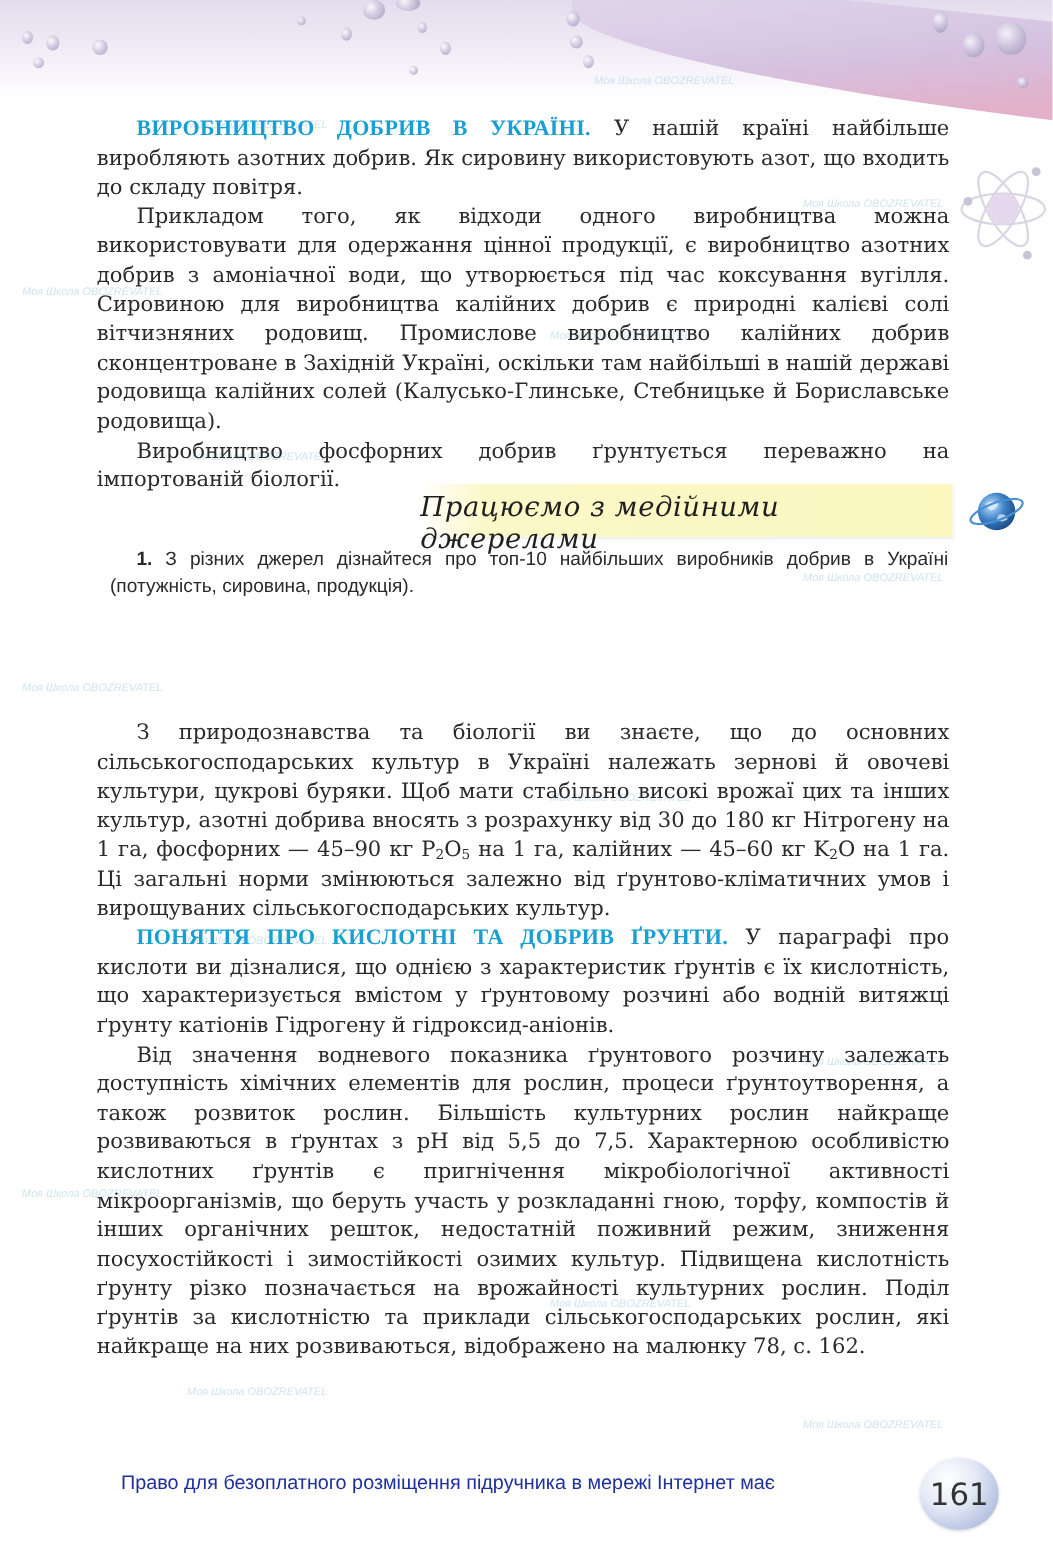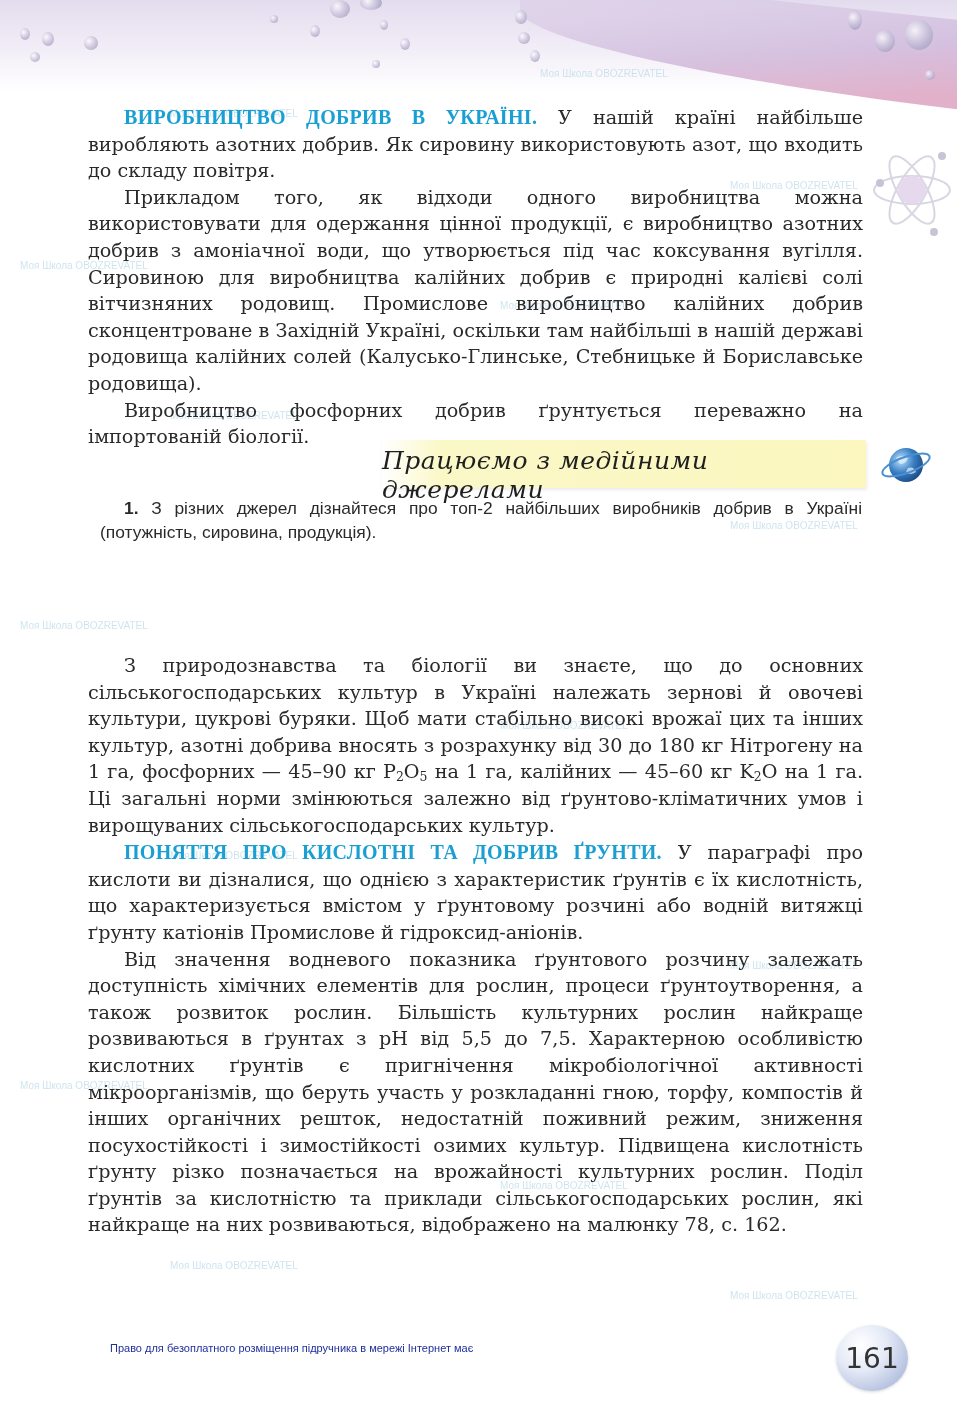--- a/index.html
+++ b/index.html
@@ -54,33 +54,33 @@
   .tasks {
     position: absolute; left: 100px; top: 497px; width: 762px;
     font-family: "Liberation Sans", sans-serif; font-size: 17.4px; line-height: 23.5px;
     text-align: justify;
   }
   .tasks p { margin: 0; text-indent: 24px; }
   .tasks b { font-weight: bold; }
   .section2 { top: 653px; }
   .footer {
     position: absolute; left: 110px; top: 1340px; width: 760px;
-    font-family: "Liberation Sans", sans-serif; font-size: 11px; line-height: 16px;
+    font-family: "Liberation Sans", sans-serif; font-size: 18px; line-height: 16px;
     color: #1f2f9c;
   }
   .page-num {
     position: absolute; left: 836px; top: 1325px; width: 72px; height: 66px;
     border-radius: 50%;
     background: radial-gradient(circle at 35% 30%, #ffffff 0%, #e4e9f6 40%, #aab8db 85%, #8d9cc6 100%);
     box-shadow: 0 1px 3px rgba(0,0,0,0.15);
     display: flex; align-items: center; justify-content: center;
     font-family: "DejaVu Sans", sans-serif; font-size: 28px; color: #333;
   }
   .watermark {
-    position: absolute; font-family: "Liberation Sans", sans-serif; 
+    position: absolute; font-family: "Liberation Sans", sans-serif; font-style: italic;
     font-size: 10px; color: #b9d9e8; opacity: 0.7; white-space: nowrap; pointer-events: none;
   }
   sub { font-size: 0.65em; vertical-align: -0.25em; line-height: 0; }
 </style>
 </head>
 <body>
 
 <div class="header-bg">
   <div class="header-wave"></div>
   <div class="bubble" style="left:20px;top:28px;width:10px;height:12px;"></div>
@@ -145,26 +145,26 @@
       <stop offset="55%" stop-color="#3a7fc4"></stop>
       <stop offset="100%" stop-color="#1c4b86"></stop>
     </radialGradient>
   </defs>
   <circle cx="26" cy="25" r="17" fill="url(#gg)"></circle>
   <path d="M16 18 q6 -4 12 0 q-2 6 -8 6 z M28 28 q6 -2 8 4 q-6 4 -10 0 z" fill="#e8f4ff" opacity="0.7"></path>
   <ellipse cx="26" cy="25" rx="25" ry="8" fill="none" stroke="#4a8fd0" stroke-width="2" transform="rotate(-20 26 25)"></ellipse>
 </svg>
 
 <div class="tasks">
-  <p><b>1.</b><span> З різних джерел дізнайтеся про топ-2 найбільших виробників добрив в Україні (потужність, сировина, продукція).</span></p>
+  <p><b>1.</b><span> З різних джерел дізнайтеся про топ-10 найбільших виробників добрив в Україні (потужність, сировина, продукція).</span></p>
 </div>
 
 <div class="page-text section2">
   <p><span>З природознавства та біології ви знаєте, що до основних сільськогосподарських культур в Україні належать зернові й овочеві культури, цукрові буряки. Щоб мати стабільно високі врожаї цих та інших культур, азотні добрива вносять з розрахунку від 30 до 180 кг Нітрогену на 1 га, фосфорних — 45–90 кг P</span><sub>2</sub><span>O</span><sub>5</sub><span> на 1 га, калійних — 45–60 кг K</span><sub>2</sub><span>O на 1 га. Ці загальні норми змінюються залежно від ґрунтово-кліматичних умов і вирощуваних сільськогосподарських культур.</span></p>
-  <p><span class="heading-inline">ПОНЯТТЯ ПРО КИСЛОТНІ ТА ДОБРИВ ҐРУНТИ.</span><span> У параграфі про кислоти ви дізналися, що однією з характеристик ґрунтів є їх кислотність, що характеризується вмістом у ґрунтовому розчині або водній витяжці ґрунту катіонів Промислове й гідроксид-аніонів.</span></p>
+  <p><span class="heading-inline">ПОНЯТТЯ ПРО КИСЛОТНІ ТА ДОБРИВ ҐРУНТИ.</span><span> У параграфі про кислоти ви дізналися, що однією з характеристик ґрунтів є їх кислотність, що характеризується вмістом у ґрунтовому розчині або водній витяжці ґрунту катіонів Гідрогену й гідроксид-аніонів.</span></p>
   <p>Від значення водневого показника ґрунтового розчину залежать доступність хімічних елементів для рослин, процеси ґрунтоутворення, а також розвиток рослин. Більшість культурних рослин найкраще розвиваються в ґрунтах з pH від 5,5 до 7,5. Характерною особливістю кислотних ґрунтів є пригнічення мікробіологічної активності мікроорганізмів, що беруть участь у розкладанні гною, торфу, компостів й інших органічних решток, недостатній поживний режим, зниження посухостійкості і зимостійкості озимих культур. Підвищена кислотність ґрунту різко позначається на врожайності культурних рослин. Поділ ґрунтів за кислотністю та приклади сільськогосподарських рослин, які найкраще на них розвиваються, відображено на малюнку 78, с. 162.</p>
 </div>
 
 <div class="footer">
   <div>Право для безоплатного розміщення підручника в мережі Інтернет має</div>
 </div>
 
 <div class="page-num">161</div>
 
 </body></html>

